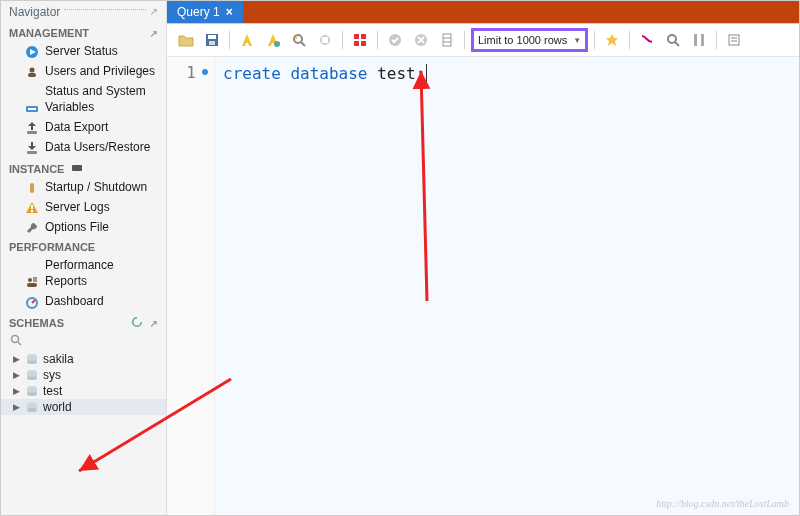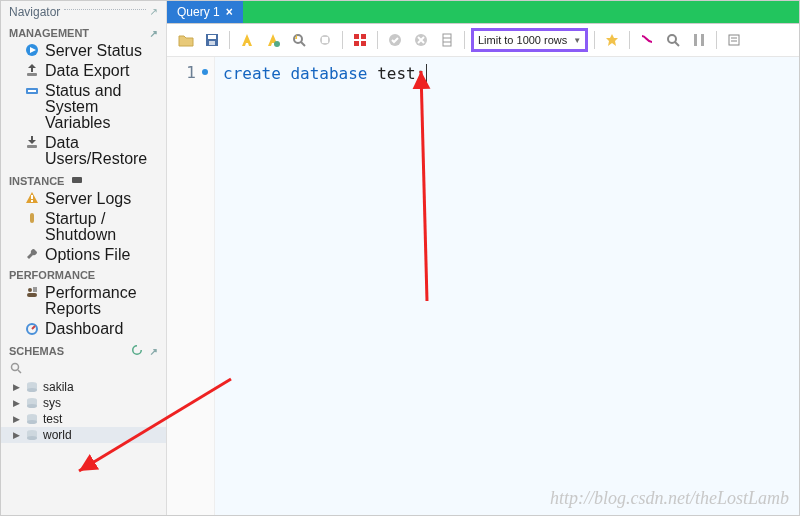--- a/index.html
+++ b/index.html
@@ -4,51 +4,51 @@
 <style>
   html,body{margin:0;padding:0;font-family:"Segoe UI",Tahoma,Arial,sans-serif;font-size:12px;color:#222;background:#fff;}
   .app{display:flex;width:800px;height:516px;box-sizing:border-box;position:relative;border:1px solid #ccc;}
   
   .nav{width:166px;background:#f4f4f4;border-right:1px solid #dcdcdc;display:flex;flex-direction:column;box-sizing:border-box;}
   .nav-title{display:flex;align-items:center;padding:4px 8px;color:#5a6a7a;font-size:12px;}
   .dots{flex:1;border-bottom:1px dotted #b0b8c0;margin:0 4px;height:0;position:relative;top:-3px;}
   .panel-expand{color:#8aa;font-size:10px;line-height:1;}
   .section-head{font-weight:600;color:#6a6a6a;font-size:11px;padding:4px 8px 2px 8px;display:flex;align-items:flex-end;gap:6px;}
   .section-head .spacer{flex:1;}
-  .tree-item{display:flex;align-items:flex-start;gap:6px;padding:2px 8px 2px 24px;color:#1a1a1a;cursor:default;font-size:16px;line-height:16px;}
+  .tree-item{display:flex;align-items:flex-end;gap:6px;padding:2px 8px 2px 24px;color:#1a1a1a;cursor:default;font-size:12px;line-height:16px;}
   .ico{width:14px;height:14px;display:inline-flex;align-items:center;justify-content:center;}
   .filter-row{display:flex;align-items:center;gap:4px;padding:2px 8px 4px 8px;}
   .filter-row .ico{color:#999;}
   .filter-input{flex:1;border:1px solid #aaa;background:#fff;height:18px;padding:0 4px;font-size:11px;outline:none;}
   .schema-item{display:flex;align-items:center;gap:4px;padding:1px 8px 1px 12px;font-size:12px;}
   .schema-item .caret{width:8px;color:#666;font-size:9px;}
   .schema-item .dbico{color:#b9c6d0;}
   .schema-item.sel{background:#e4e9ef;}
   
   .main{flex:1;display:flex;flex-direction:column;position:relative;background:#fff;}
-  .tabs{display:flex;background:#22c55e;border-bottom:1px solid #ccc;height:22px;}
+  .tabs{display:flex;background:#c2410c;border-bottom:1px solid #ccc;height:22px;}
   .tab{display:flex;align-items:center;gap:6px;background:#2b7bd6;color:#fff;padding:0 10px;font-size:12px;height:22px;}
   .tab .close{font-weight:bold;cursor:pointer;}
   .toolbar{display:flex;align-items:center;gap:4px;padding:4px 8px;border-bottom:1px solid #e6e6e6;flex-wrap:nowrap;}
   .tbtn{width:20px;height:20px;border:1px solid transparent;border-radius:2px;display:inline-flex;align-items:center;justify-content:center;font-size:13px;cursor:pointer;}
   .sep{width:1px;height:18px;background:#d0d0d0;margin:0 2px;}
   .limit{display:flex;align-items:center;border:3px solid #8b5cf6;height:18px;background:#fff;font-size:11px;padding:0 4px;gap:6px;}
   .limit .dd{color:#666;font-size:8px;}
   .editor{flex:1;display:flex;font-family:Consolas,Menlo,monospace;font-size:16px;}
   .gutter{width:48px;background:#fafafa;border-right:1px solid #eee;text-align:right;padding:4px 6px 0 0;color:#6b7e93;box-sizing:border-box;}
   .gutter .ln{display:flex;justify-content:flex-end;align-items:center;gap:6px;height:22px;}
   .gutter .dot{width:6px;height:6px;border-radius:50%;background:#2f8fe0;}
   .code{flex:1;position:relative;padding:4px 0 0 8px;background:#f4faff;}
   .codeline{height:22px;line-height:22px;white-space:pre;}
   .kw{color:#1565c0;}
   .ident{color:#222;}
   .cursor{display:inline-block;width:1px;height:18px;background:#333;position:relative;top:3px;margin-left:1px;}
   
   .arrow{position:absolute;pointer-events:none;}
-  .watermark{position:absolute;right:10px;bottom:6px;color:#c8c8c8;font-size:18px;font-family:Georgia,serif;font-style:italic;}
+  .watermark{position:absolute;right:10px;bottom:6px;color:#c8c8c8;font-size:10px;font-family:Georgia,serif;font-style:italic;}
 </style>
 </head>
 <body>
 
 <div class="app">
 
   <div class="nav">
     <div class="nav-title">
       <span>Navigator</span>
       <span class="dots"></span>
@@ -65,70 +65,79 @@
           <svg width="14" height="14">
             <circle cx="7" cy="7" r="6" fill="#2f8fe0"></circle>
             <polygon points="5,4 11,7 5,10" fill="#fff"></polygon>
           </svg>
         </span>
       <span>Server Status</span>
     </div>
     <div class="tree-item">
       <span class="ico">
           <svg width="14" height="14">
+            <circle cx="7" cy="5" r="2.5" fill="#6b553c"></circle>
+            <rect x="3" y="8" width="8" height="4" rx="2" fill="#6b553c"></rect>
+          </svg>
+        </span>
+      <span>Users and Privileges</span>
+    </div>
+    <div class="tree-item">
+      <span class="ico">
+          <svg width="14" height="14">
+            <rect x="1" y="5" width="12" height="6" rx="1" fill="#4a90d9"></rect>
+            <rect x="3" y="7" width="8" height="2" fill="#fff"></rect>
+          </svg>
+        </span>
+      <span>Status and System Variables</span>
+    </div>
+    <div class="tree-item">
+      <span class="ico">
+          <svg width="14" height="14">
             <path d="M7 1 L11 5 L8 5 L8 9 L6 9 L6 5 L3 5 Z" fill="#555"></path>
             <rect x="2" y="10" width="10" height="3" rx="1" fill="#888"></rect>
           </svg>
         </span>
       <span>Data Export</span>
     </div>
     <div class="tree-item">
       <span class="ico">
           <svg width="14" height="14">
-            <rect x="1" y="5" width="12" height="6" rx="1" fill="#4a90d9"></rect>
-            <rect x="3" y="7" width="8" height="2" fill="#fff"></rect>
-          </svg>
-        </span>
-      <span>Status and System Variables</span>
-    </div>
-    <div class="tree-item">
-      <span class="ico">
-          <svg width="14" height="14">
             <path d="M7 9 L3 5 L6 5 L6 1 L8 1 L8 5 L11 5 Z" fill="#555"></path>
             <rect x="2" y="10" width="10" height="3" rx="1" fill="#888"></rect>
           </svg>
         </span>
       <span>Data Users/Restore</span>
     </div>
 
     <div class="section-head">
       <span>INSTANCE</span>
       <span class="ico">
           <svg width="12" height="12">
             <rect x="1" y="3" width="10" height="6" rx="1" fill="#555"></rect>
           </svg>
         </span>
+    </div>
+    <div class="tree-item">
+      <span class="ico">
+          <svg width="14" height="14">
+            <rect x="5" y="2" width="4" height="10" rx="2" fill="#cfa24a"></rect>
+          </svg>
+        </span>
+      <span>Startup / Shutdown</span>
     </div>
     <div class="tree-item">
       <span class="ico">
           <svg width="14" height="14">
             <polygon points="7,1 13,12 1,12" fill="#e0a030"></polygon>
             <rect x="6" y="4" width="2" height="4" fill="#fff"></rect>
             <rect x="6" y="9" width="2" height="2" fill="#fff"></rect>
           </svg>
         </span>
       <span>Server Logs</span>
-    </div>
-    <div class="tree-item">
-      <span class="ico">
-          <svg width="14" height="14">
-            <rect x="5" y="2" width="4" height="10" rx="2" fill="#cfa24a"></rect>
-          </svg>
-        </span>
-      <span>Startup / Shutdown</span>
     </div>
     <div class="tree-item">
       <span class="ico">
           <svg width="14" height="14">
             <path d="M9 2a3 3 0 0 0-3 4L2 10l2 2 4-4a3 3 0 0 0 4-3L9 2z" fill="#777"></path>
           </svg>
         </span>
       <span>Options File</span>
     </div>
 

